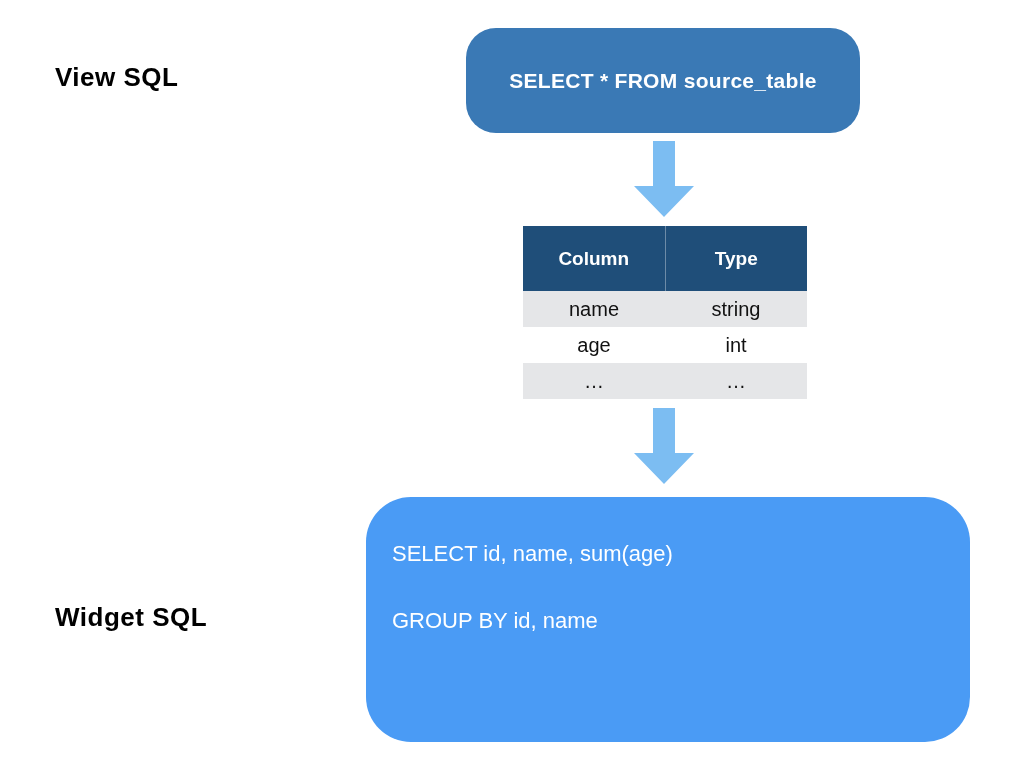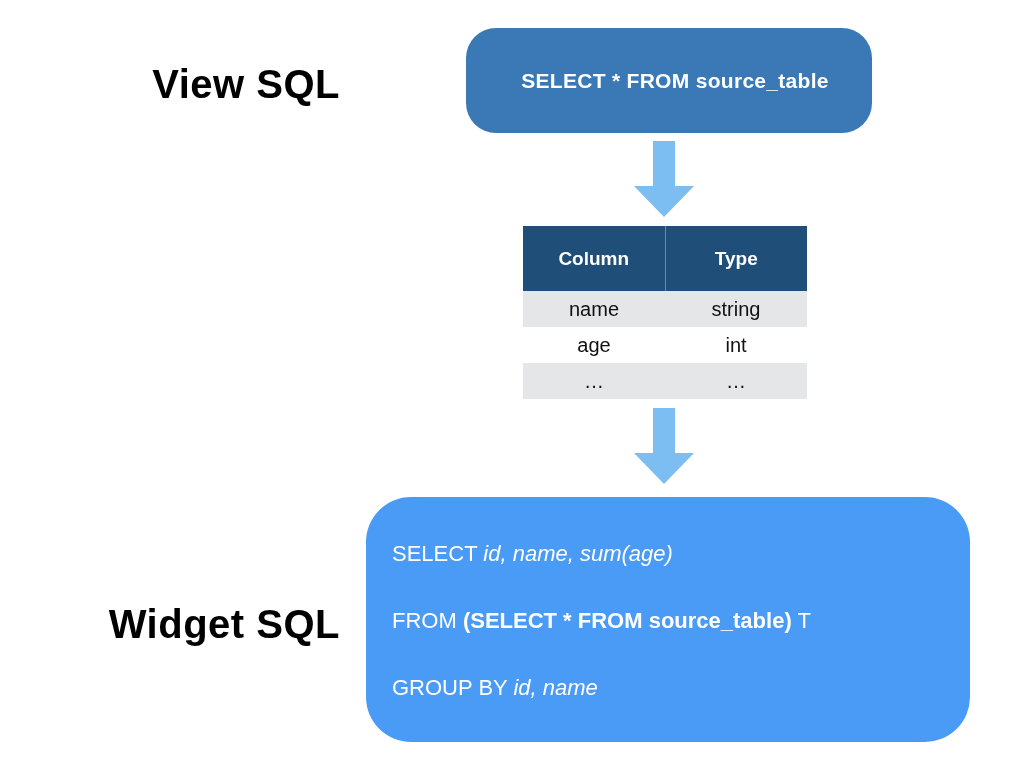--- a/index.html
+++ b/index.html
@@ -12,42 +12,41 @@
     position: relative;
     width: 1024px;
     height: 768px;
     background: #ffffff;
     overflow: hidden;
   }
   .label {
     position: absolute;
     left: 55px;
     width: 285px;
-    text-align: right;
+    text-align: left;
     font-weight: bold;
-    font-size: 40px;
+    font-size: 26px;
     color: var(--label-text, #000000);
     letter-spacing: 0.5px;
   }
   .label-view-sql   { top: 62px; }
   .label-view-model { top: 297px; }
   .label-widget-sql { top: 602px; }
 
   .view-sql-box {
     position: absolute;
     left: 466px;
     top: 28px;
     width: 394px;
     height: 105px;
     background: var(--view-sql-box-bg, #3A79B5);
     border-radius: 30px;
     display: flex;
     align-items: center;
     justify-content: center;
-    padding-left: 12px;
   }
   .view-sql-box span {
     color: var(--box-text, #ffffff);
     font-weight: bold;
     font-size: 21px;
     letter-spacing: 0.3px;
   }
 
   .arrow {
     position: absolute;
@@ -102,21 +101,21 @@
     padding: 44px 0 0 26px;
     color: var(--box-text, #ffffff);
     font-size: 22px;
   }
   .sql-line {
     height: 28px;
     margin-bottom: 39px;
     white-space: pre;
   }
   .seg-regular { font-weight: normal; font-style: normal; }
-  .seg-italic  { font-style: italic; }
+  .seg-italic  { }
   .seg-bold    { font-weight: bold; }
 </style>
 </head>
 <body>
 
 <div class="canvas">
 
   <div class="label label-view-sql">View SQL</div>
 
 
@@ -153,18 +152,17 @@
       </tbody>
   </table>
 
   <svg class="arrow arrow-2" viewBox="0 0 60 76">
     <polygon class="arrow-shape" points="19,0 41,0 41,45 60,45 30,76 0,45 19,45" fill="#7CBDF2"></polygon>
   </svg>
 
   <div class="widget-sql-box">
     <div>
         <div class="sql-line"><span class="seg-regular">SELECT </span><span class="seg-italic">id, name, sum(age)</span></div>
-        <div class="sql-line"><span class="seg-regular">FROM </span><span class="seg-bold">(SELECT * FROM source_table)</span><span class="seg-regular"> T</span></div>
         <div class="sql-line"><span class="seg-regular">GROUP BY </span><span class="seg-italic">id, name</span></div>
       </div>
   </div>
 
 </div>
 
 </body></html>

